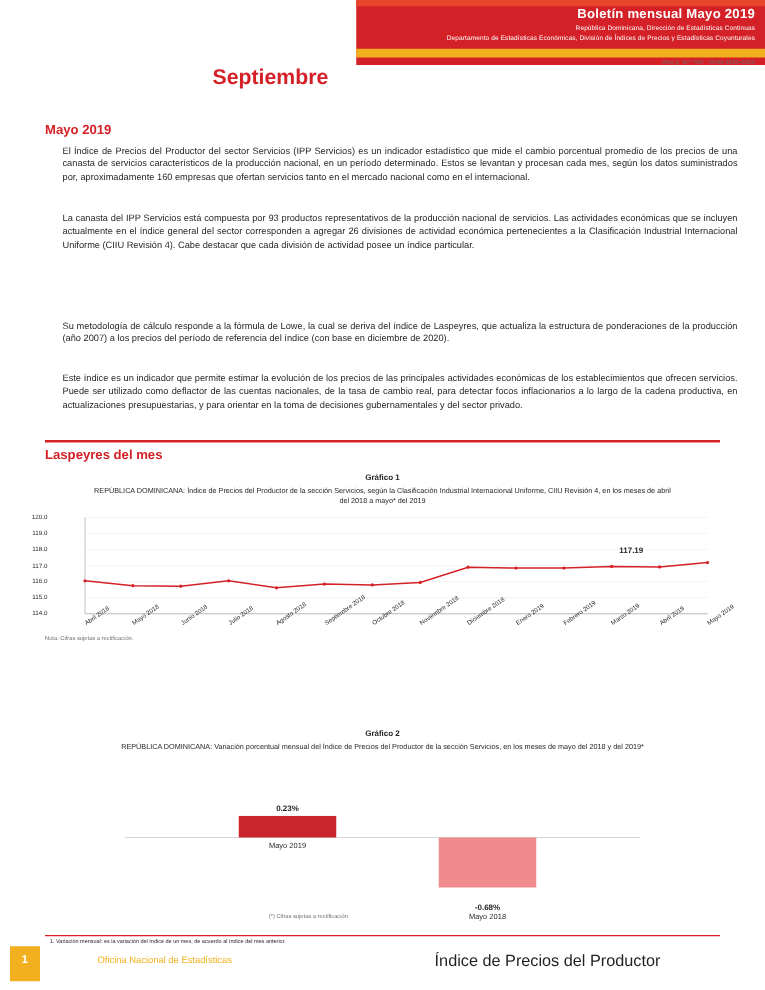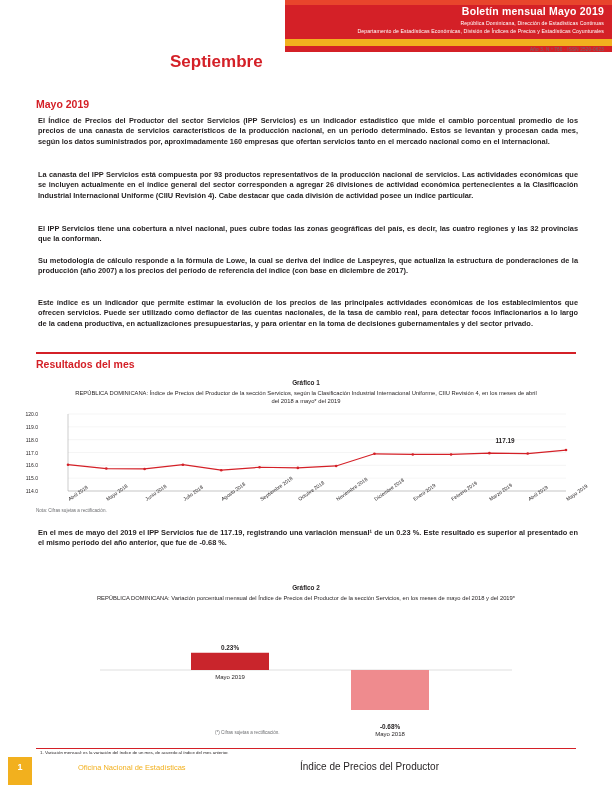--- a/index.html
+++ b/index.html
@@ -42,22 +42,22 @@
   .servicios{
     position:absolute;left:170px;top:52px;
     color:#d42027;font-size:17px;font-weight:bold;
   }
 
   
   .sec-title{
     position:absolute;color:#d42027;font-weight:bold;font-size:10.5px;
   }
   .para{
-    position:absolute;left:38px;width:540px;
-    font-size:7.4px;line-height:10.3px;text-align:justify;color:#231f20;font-weight:bold;
+    position:absolute;left:50px;width:540px;
+    font-size:7.4px;line-height:10.3px;text-align:justify;color:#231f20;
   }
   .rule{position:absolute;left:36px;width:540px;height:1.5px;background:#d42027;}
   .chart-title{
     position:absolute;width:540px;left:36px;text-align:center;
     font-weight:bold;font-size:6.4px;color:#231f20;
   }
   .chart-sub{
     position:absolute;width:470px;left:71px;text-align:center;
     font-size:5.8px;line-height:8px;color:#231f20;
   }
@@ -75,21 +75,21 @@
   
   .bar-lbl{position:absolute;font-size:6.4px;font-weight:bold;color:#231f20;text-align:center;}
   .cat-lbl{position:absolute;font-size:6px;color:#231f20;text-align:center;}
 
   
   .foot-rule{position:absolute;left:36px;top:748px;width:540px;height:.8px;background:#d42027;}
   .foot-note{position:absolute;left:40px;top:750px;width:460px;font-size:4.4px;color:#231f20;line-height:6px;}
   .pagebox{position:absolute;left:8px;top:757px;width:24px;height:28px;background:#f2b01e;}
   .pagenum{position:absolute;left:8px;top:762px;width:24px;text-align:center;color:#ffffff;font-size:9px;font-weight:bold;}
   .foot-org{position:absolute;left:78px;top:763px;font-size:7.5px;color:#f2b01e;}
-  .foot-right{position:absolute;left:300px;top:761px;width:276px;text-align:left;font-size:10px;color:#231f20;}
+  .foot-right{position:absolute;left:300px;top:761px;width:276px;text-align:center;font-size:13px;color:#231f20;}
 </style>
 </head>
 <body>
 
 <div class="page">
 
   <div class="header">
     <div class="hdr-band"></div>
     <div class="hdr-band2"></div>
     <div class="hdr-title">Boletín mensual Mayo 2019</div>
@@ -98,26 +98,25 @@
     <div class="hdr-yellow"></div>
     <div class="hdr-code">Año 3, N.º 760 · ISSN 2520-0623</div>
 
     <div class="servicios">Septiembre</div>
   </div>
 
   <div class="sec-title" style="left:36px;top:98px;">Mayo 2019</div>
 
   <div class="para" style="top:116px;">El Índice de Precios del Productor del sector Servicios (IPP Servicios) es un indicador estadístico que mide el cambio porcentual promedio de los precios de una canasta de servicios característicos de la producción nacional, en un período determinado. Estos se levantan y procesan cada mes, según los datos suministrados por, aproximadamente 160 empresas que ofertan servicios tanto en el mercado nacional como en el internacional.</div>
   <div class="para" style="top:170px;">La canasta del IPP Servicios está compuesta por 93 productos representativos de la producción nacional de servicios. Las actividades económicas que se incluyen actualmente en el índice general del sector corresponden a agregar 26 divisiones de actividad económica pertenecientes a la Clasificación Industrial Internacional Uniforme (CIIU Revisión 4). Cabe destacar que cada división de actividad posee un índice particular.</div>
-  <div class="para" style="top:224px;">El IPP Servicios tiene una cobertura a nivel nacional, pues cubre todas las zonas geográficas del país, es decir, las cuatro regiones y las 32 provincias que la conforman.</div>
-  <div class="para" style="top:256px;">Su metodología de cálculo responde a la fórmula de Lowe, la cual se deriva del índice de Laspeyres, que actualiza la estructura de ponderaciones de la producción (año 2007) a los precios del período de referencia del índice (con base en diciembre de 2017).</div>
+  <div class="para" style="top:256px;">Su metodología de cálculo responde a la fórmula de Lowe, la cual se deriva del índice de Laspeyres, que actualiza la estructura de ponderaciones de la producción (año 2007) a los precios del período de referencia del índice (con base en diciembre de 2020).</div>
   <div class="para" style="top:298px;">Este índice es un indicador que permite estimar la evolución de los precios de las principales actividades económicas de los establecimientos que ofrecen servicios. Puede ser utilizado como deflactor de las cuentas nacionales, de la tasa de cambio real, para detectar focos inflacionarios a lo largo de la cadena productiva, en actualizaciones presupuestarias, y para orientar en la toma de decisiones gubernamentales y del sector privado.</div>
 
   <div class="rule" style="top:352px;"></div>
-  <div class="sec-title" style="left:36px;top:358px;">Resultados del mes</div>
+  <div class="sec-title" style="left:36px;top:358px;">Laspeyres del mes</div>
 
   <div class="chart-title" style="top:379px;">Gráfico 1</div>
   <div class="chart-sub" style="top:389px;">REPÚBLICA DOMINICANA: Índice de Precios del Productor de la sección Servicios, según la Clasificación Industrial Internacional Uniforme, CIIU Revisión 4, en los meses de abril del 2018 a mayo* del 2019</div>
 
   <div class="c1-box">
     <svg id="c1svg" width="532" height="85" viewBox="0 0 532 85" xmlns="http://www.w3.org/2000/svg">
         <line x1="28" x2="526" y1="81" y2="81" stroke="#e6e6e6" stroke-width="0.4"></line>
         <line x1="28" x2="526" y1="68.16666666666667" y2="68.16666666666667" stroke="#e6e6e6" stroke-width="0.4"></line>
         <line x1="28" x2="526" y1="55.33333333333333" y2="55.33333333333333" stroke="#e6e6e6" stroke-width="0.4"></line>
         <line x1="28" x2="526" y1="42.5" y2="42.5" stroke="#e6e6e6" stroke-width="0.4"></line>
@@ -166,21 +165,20 @@
       <div class="xlbl" style="left: 373.462px; top: 497px; transform: rotate(-35deg); transform-origin: left top;">Diciembre 2018</div>
       <div class="xlbl" style="left: 411.769px; top: 497px; transform: rotate(-35deg); transform-origin: left top;">Enero 2019</div>
       <div class="xlbl" style="left: 450.077px; top: 497px; transform: rotate(-35deg); transform-origin: left top;">Febrero 2019</div>
       <div class="xlbl" style="left: 488.385px; top: 497px; transform: rotate(-35deg); transform-origin: left top;">Marzo 2019</div>
       <div class="xlbl" style="left: 526.692px; top: 497px; transform: rotate(-35deg); transform-origin: left top;">Abril 2019</div>
       <div class="xlbl" style="left: 565px; top: 497px; transform: rotate(-35deg); transform-origin: left top;">Mayo 2019</div>
     </div>
   <div id="c1-lastlabel" class="bar-lbl" style="left:475px;top:437px;width:60px;">117.19</div>
   <div class="note" style="left:36px;top:508px;">Nota: Cifras sujetas a rectificación.</div>
 
-  <div class="para" style="top:528px;">En el mes de mayo del 2019 el IPP Servicios fue de 117.19, registrando una variación mensual¹ de un 0.23 %. Este resultado es superior al presentado en el mismo período del año anterior, que fue de -0.68 %.</div>
 
   <div class="chart-title" style="top:584px;">Gráfico 2</div>
   <div class="chart-sub" style="top:594px;">REPÚBLICA DOMINICANA: Variación porcentual mensual del Índice de Precios del Productor de la sección Servicios, en los meses de mayo del 2018 y del 2019*</div>
 
   <div style="position:absolute;left:100px;top:612px;width:412px;height:98px;">
     <svg id="c2svg" width="412" height="98" viewBox="0 0 412 98" xmlns="http://www.w3.org/2000/svg">
         <line x1="0" x2="412" y1="58" y2="58" stroke="#bfbfbf" stroke-width="0.5"></line>
         <rect x="91" y="40.75" width="78" height="17.25" fill="#c9252c"></rect>
         <rect x="251" y="58" width="78" height="51.00000000000001" fill="#ef8b8e"></rect>
       </svg>

